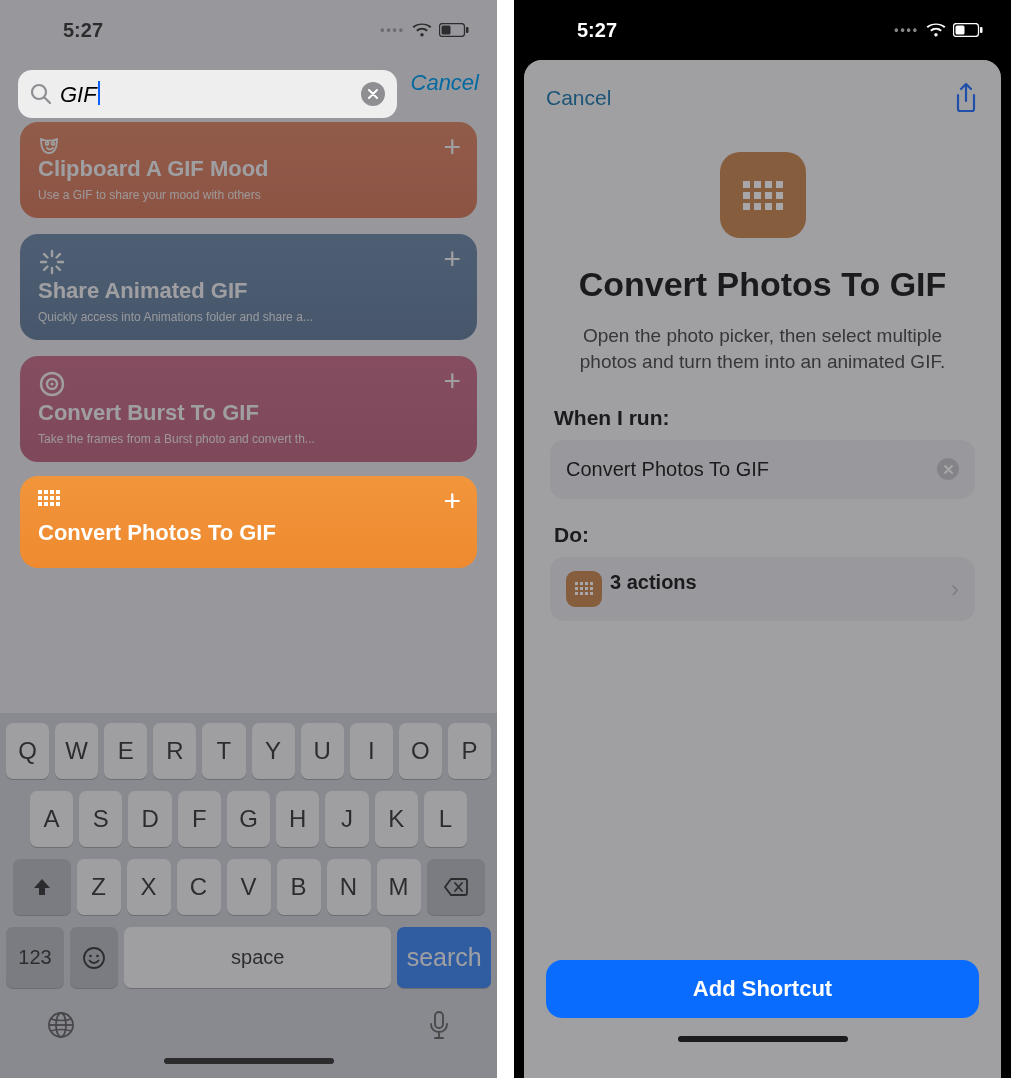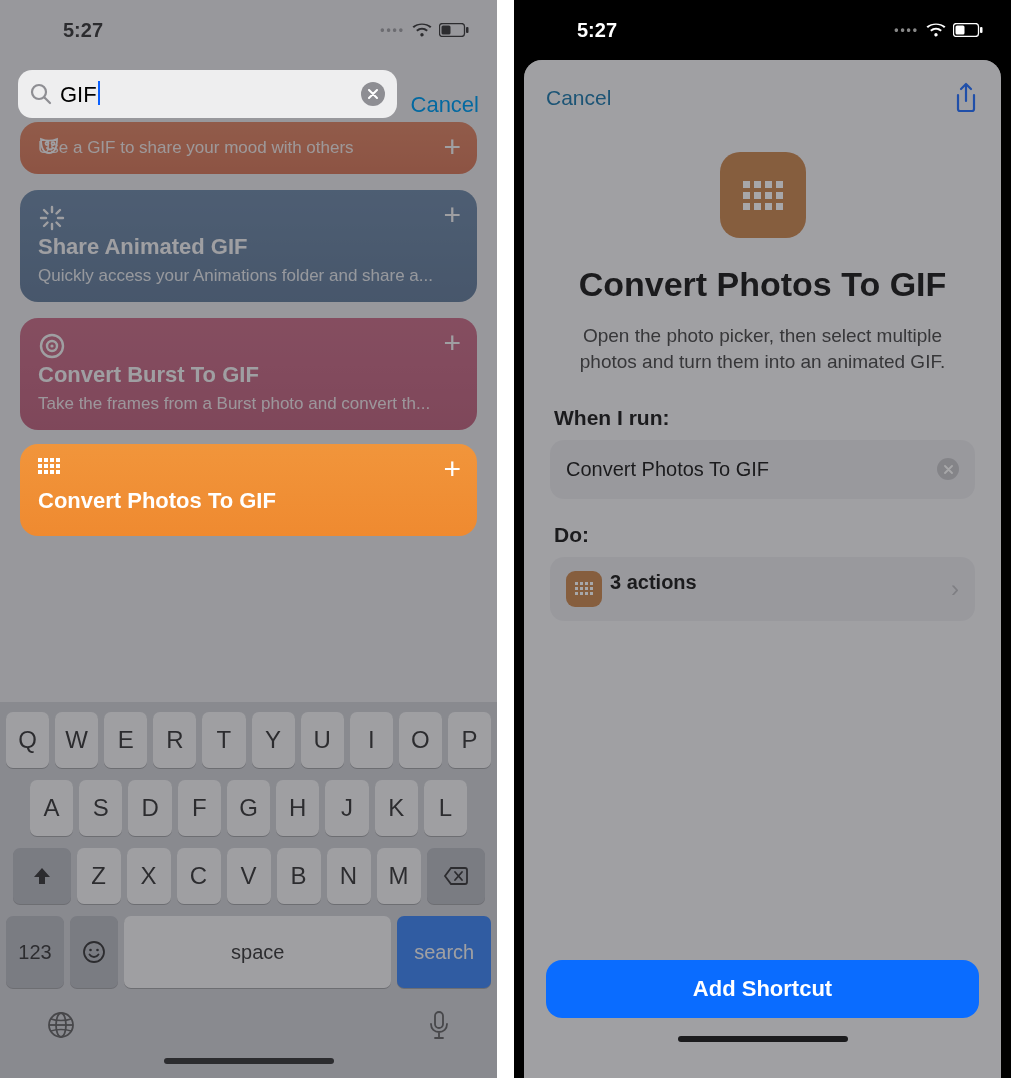--- a/index.html
+++ b/index.html
@@ -39,23 +39,24 @@
   .left-phone { background: #f0f0f2; }
   .left-dim {
     position: absolute; inset: 0; background: rgba(80,80,85,0.55);
     pointer-events: none;
     z-index: 2;
   }
   .searchrow {
     position: relative;
     z-index: 3;
     display: flex;
-    align-items: flex-end;
+    align-items: flex-start;
     gap: 14px;
     padding: 20px 18px 10px;
+    font-style: italic;
   }
   .searchfield {
     flex: 1;
     background: #eeeeef;
     border-radius: 14px;
     height: 48px;
     display: flex;
     align-items: center;
     padding: 0 12px;
     gap: 8px;
@@ -83,21 +84,21 @@
     padding: 16px 18px;
     color: #fff;
     margin-bottom: 16px;
     position: relative;
   }
   .card .plus {
     position: absolute; top: 14px; right: 16px;
     color: #fff; font-size: 30px; line-height: 22px;
   }
   .card .title { font-size: 22px; font-weight:600; margin-top: 28px; margin-bottom: 6px; }
-  .card .sub   { font-size: 17px; opacity: 0.9; white-space: nowrap; overflow: hidden; text-overflow: ellipsis;}
+  .card .sub   { font-size: 12px; opacity: 0.9; white-space: nowrap; overflow: hidden; text-overflow: ellipsis;}
   .card .iconwrap { position:absolute; top:14px; left:18px; }
   .card.first { background: linear-gradient(#e06a3d,#d7582e); margin-top: -6px;}
   .card.first .title { margin-top: 18px;}
   .card.blue  { background: linear-gradient(#4b6f97,#3d5f86); }
   .card.pink  { background: linear-gradient(#c64b6d,#b83d61); }
   .card.orange{
     background: linear-gradient(#f1953b,#ef8a30);
     position: relative;
   }
   
@@ -124,23 +125,23 @@
     height:56px; flex:1;
     display:flex; align-items:center; justify-content:center;
     font-size:24px; color:#000;
     box-shadow: 0 1px 0 rgba(0,0,0,0.3);
     max-width: 44px;
   }
   .krow.second .key { max-width: 48px;}
   .krow.second { padding: 0 24px;}
   .key.mod { background:#aeb1b9; font-size:20px; max-width: 58px;}
   .key.space { flex: 4; max-width: none;}
-  .key.search { background:#0a6cff; color:#fff; flex:1.4; max-width: none; font-size:20px}
+  .key.search { background:#0a6cff; color:#fff; flex:1.4; max-width: none; font-size:25px}
   .key.num { max-width: 58px; font-size: 20px;}
-  .krow.bottom .key { height: 72px;}
+  .krow.bottom .key { height: 61px;}
   .fnrow { display:flex; justify-content:space-between; padding: 10px 40px 4px; color:#3c3c3c; font-size:26px;}
   .home-indicator {
     width: 170px; height: 6px; border-radius: 3px;
     background:#000; margin: 12px auto 6px;
   }
   
   .right-phone { background:#000; }
   .right-phone .statusbar { color: #fff; }
   .sheet {
     position:absolute;
@@ -257,40 +258,41 @@
   </div>
 
   <div class="cards">
     <div class="card first">
       <span class="iconwrap">
         <svg width="28" height="26" viewBox="0 0 28 26">
             <path d="M3 3c0 8 2 14 8 14s8-6 8-14c-5 2-11 2-16 0zm6 6a1.5 1.5 0 100-3 1.5 1.5 0 000 3zm6 0a1.5 1.5 0 100-3 1.5 1.5 0 000 3zm-6 3c2 2 4 2 6 0" fill="none" stroke="#fff" stroke-width="1.8" stroke-linecap="round"></path>
           </svg>
       </span>
       <span class="plus">+</span>
+      <div class="title">Clipboard A GIF Mood</div>
       <div class="sub">Use a GIF to share your mood with others</div>
     </div>
     <div class="card blue">
       <span class="iconwrap">
         <svg width="28" height="28" viewBox="0 0 28 28">
             <g stroke="#fff" stroke-width="2.4" stroke-linecap="round">
               <line x1="14" y1="3" x2="14" y2="8"></line>
               <line x1="14" y1="20" x2="14" y2="25"></line>
               <line x1="3" y1="14" x2="8" y2="14"></line>
               <line x1="20" y1="14" x2="25" y2="14"></line>
               <line x1="6" y1="6" x2="9.5" y2="9.5"></line>
               <line x1="18.5" y1="18.5" x2="22" y2="22"></line>
               <line x1="22" y1="6" x2="18.5" y2="9.5"></line>
               <line x1="9.5" y1="18.5" x2="6" y2="22"></line>
             </g>
           </svg>
       </span>
       <span class="plus">+</span>
       <div class="title">Share Animated GIF</div>
-      <div class="sub">Quickly access your Animations folder and share a...</div>
+      <div class="sub">Quickly access into Animations folder and share a...</div>
     </div>
     <div class="card pink">
       <span class="iconwrap">
         <svg width="28" height="28" viewBox="0 0 28 28">
             <circle cx="14" cy="14" r="11" stroke="#fff" stroke-width="2.4" fill="none"></circle>
             <circle cx="14" cy="14" r="5" stroke="#fff" stroke-width="2.4" fill="none"></circle>
             <circle cx="14" cy="14" r="1.6" fill="#fff"></circle>
           </svg>
       </span>
       <span class="plus">+</span>

